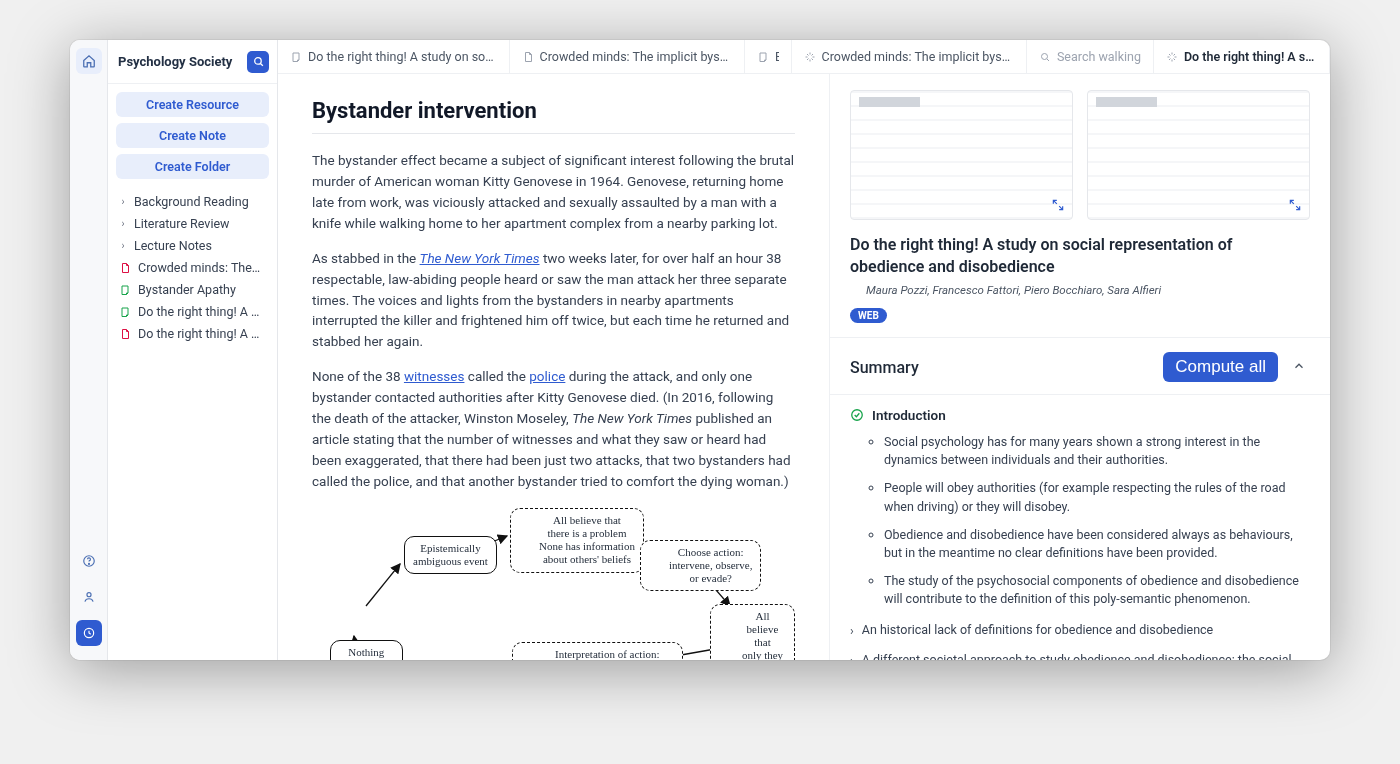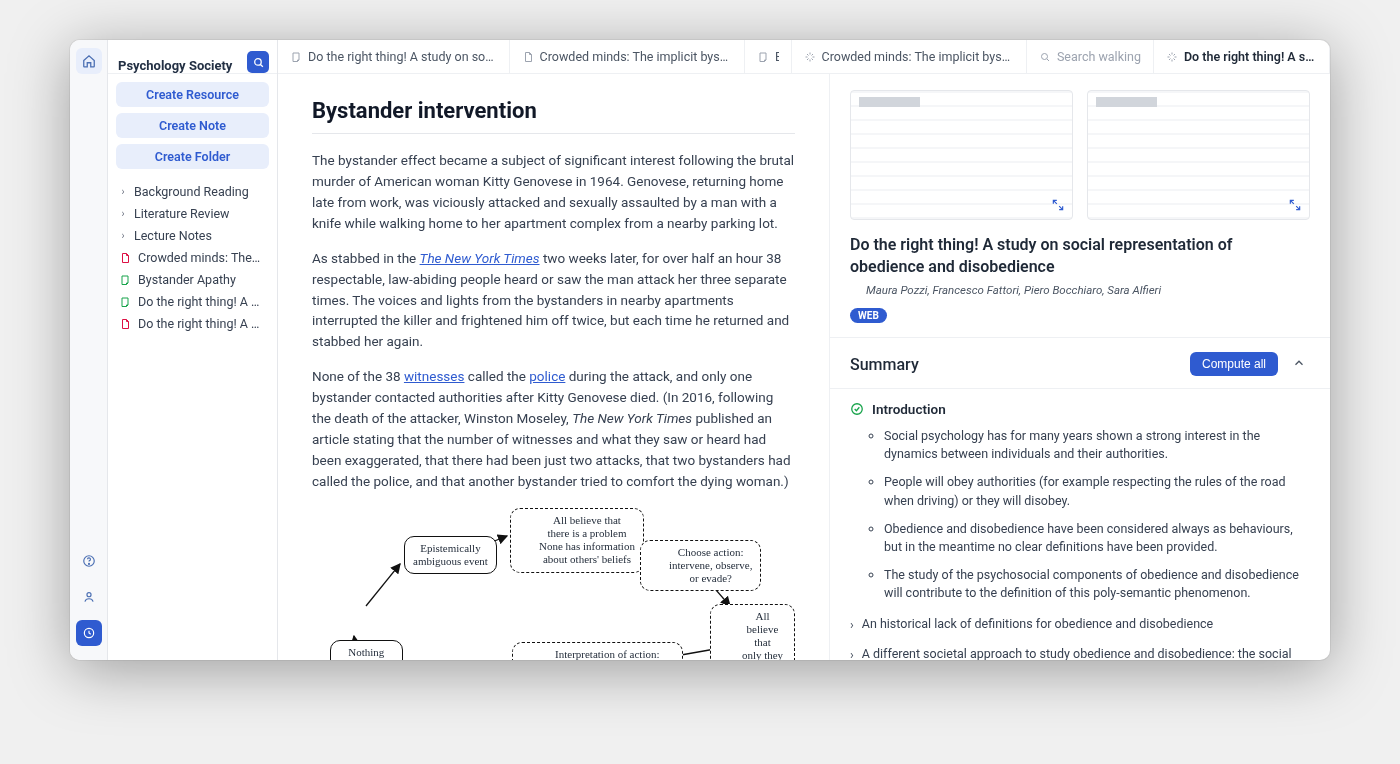--- a/index.html
+++ b/index.html
@@ -33,21 +33,21 @@
   .rail-btn svg { width: 14px; height: 14px; }
 
   
   .sidebar {
     width: 170px;
     border-right: 1px solid #e5e7eb;
     display: flex; flex-direction: column;
     font-size: 12.5px;
   }
   .sidebar-head {
-    height: 34px; display: flex; align-items: flex-end; padding: 0 8px 0 10px;
+    height: 44px; display: flex; align-items: center; padding: 0 8px 0 10px;
     border-bottom: 1px solid #eef0f3;
     gap: 6px;
   }
   .project-title { font-weight: 700; color: #233044; font-size: 13px; flex: 1; }
   .search-btn {
     width: 22px; height: 22px; border-radius: 5px; background: #2f5bd0;
     display:flex;align-items:center;justify-content:center; color:#fff; cursor:pointer;
   }
   .search-btn svg { width: 13px; height: 13px; }
   .sidebar-actions { padding: 8px; display:flex; flex-direction:column; gap:6px; }
@@ -128,21 +128,21 @@
   .res-authors { font-size:11.5px; font-style:italic; color:#4b5563; margin:6px 16px 10px; }
   .badge {
     display:inline-block; background:#2f5bd0; color:#fff; font-size:10px;
     font-weight:700; padding:2px 8px; border-radius:10px;
   }
   .divider { border:none; border-top:1px solid #eef0f3; margin:14px -20px; }
   .sum-head { display:flex; align-items:center; gap:10px; }
   .sum-title { font-size:16px; color:#1f2937; font-weight:500; flex:1; }
   .compute {
     background:#2f5bd0; color:#fff; border:none; padding:5px 12px; border-radius:6px;
-    font-size:12px; cursor:pointer;
+    font-size:17px; cursor:pointer;
   }
   .caret-up { color:#4b5563; cursor:pointer; padding:0 4px; }
   .sum-sec { margin-top:0; }
   .sec-head { display:flex; align-items:center; gap:8px; font-weight:600; color:#1f2937; font-size:13.5px; margin-bottom:10px; }
   .sec-head .ok { color:#16a34a; display:flex; }
   .bullets { list-style: circle; padding-left:34px; display:flex; flex-direction:column; gap:10px; font-size:12.5px; line-height:1.45; }
   .collapsed { display:flex; align-items:flex-start; gap:8px; margin-top:14px; font-size:12.5px; color:#374151; }
   .collapsed .chev { color:#4b5563; padding-top:1px; }
 
   

